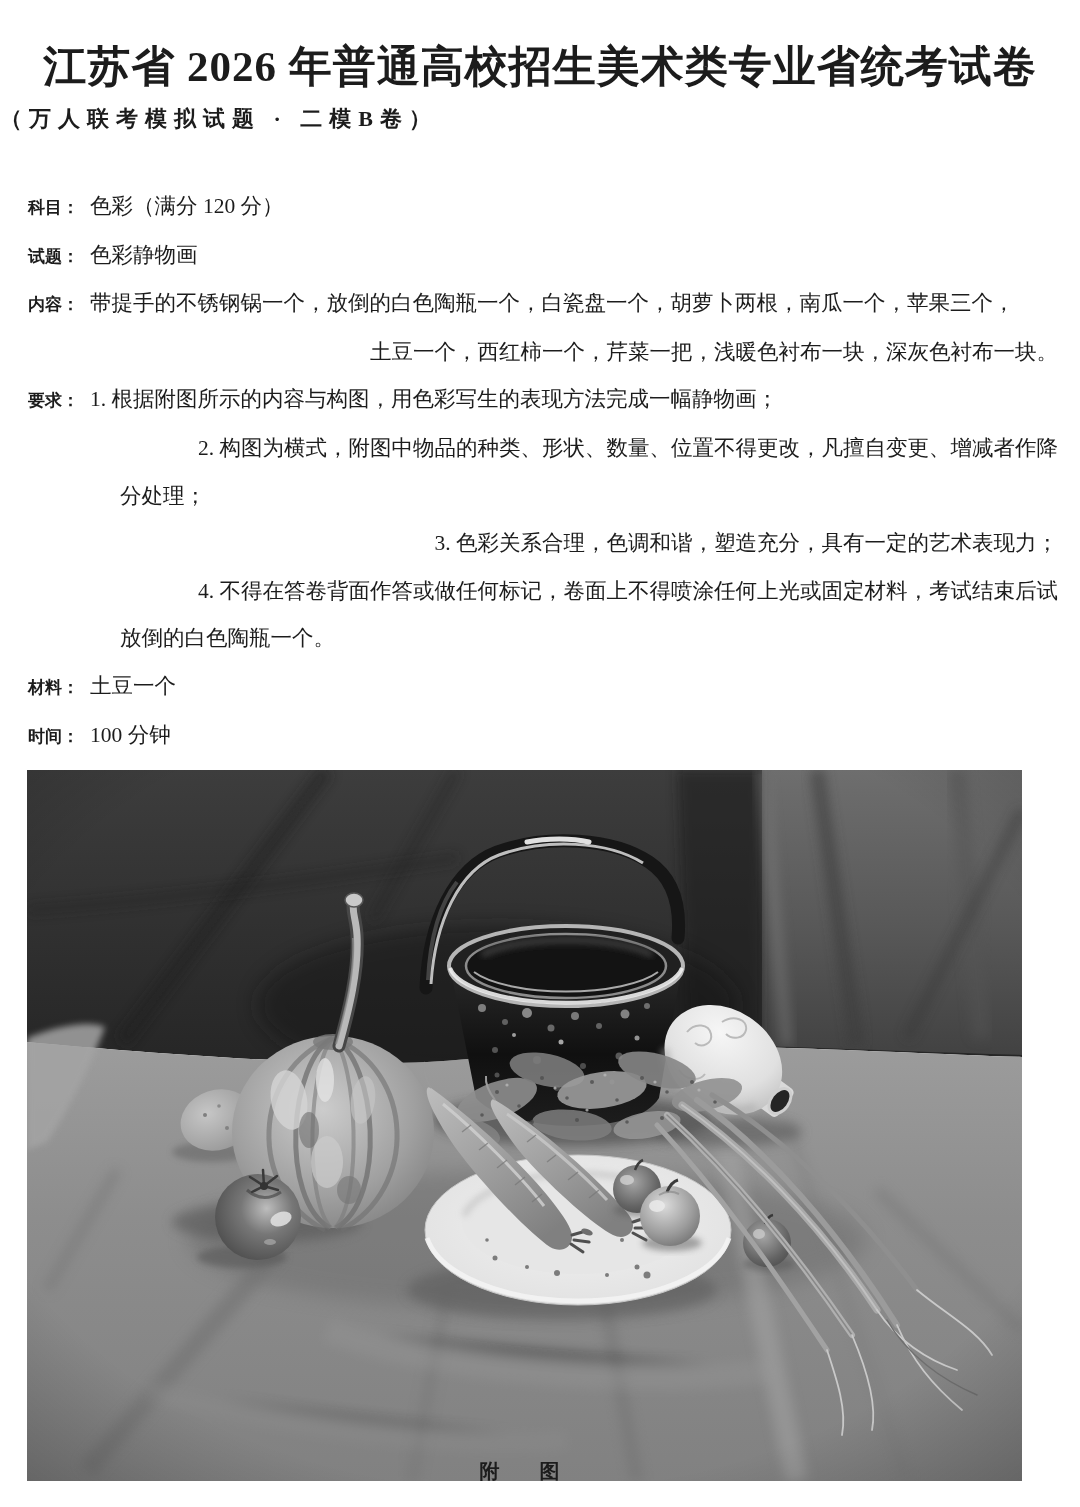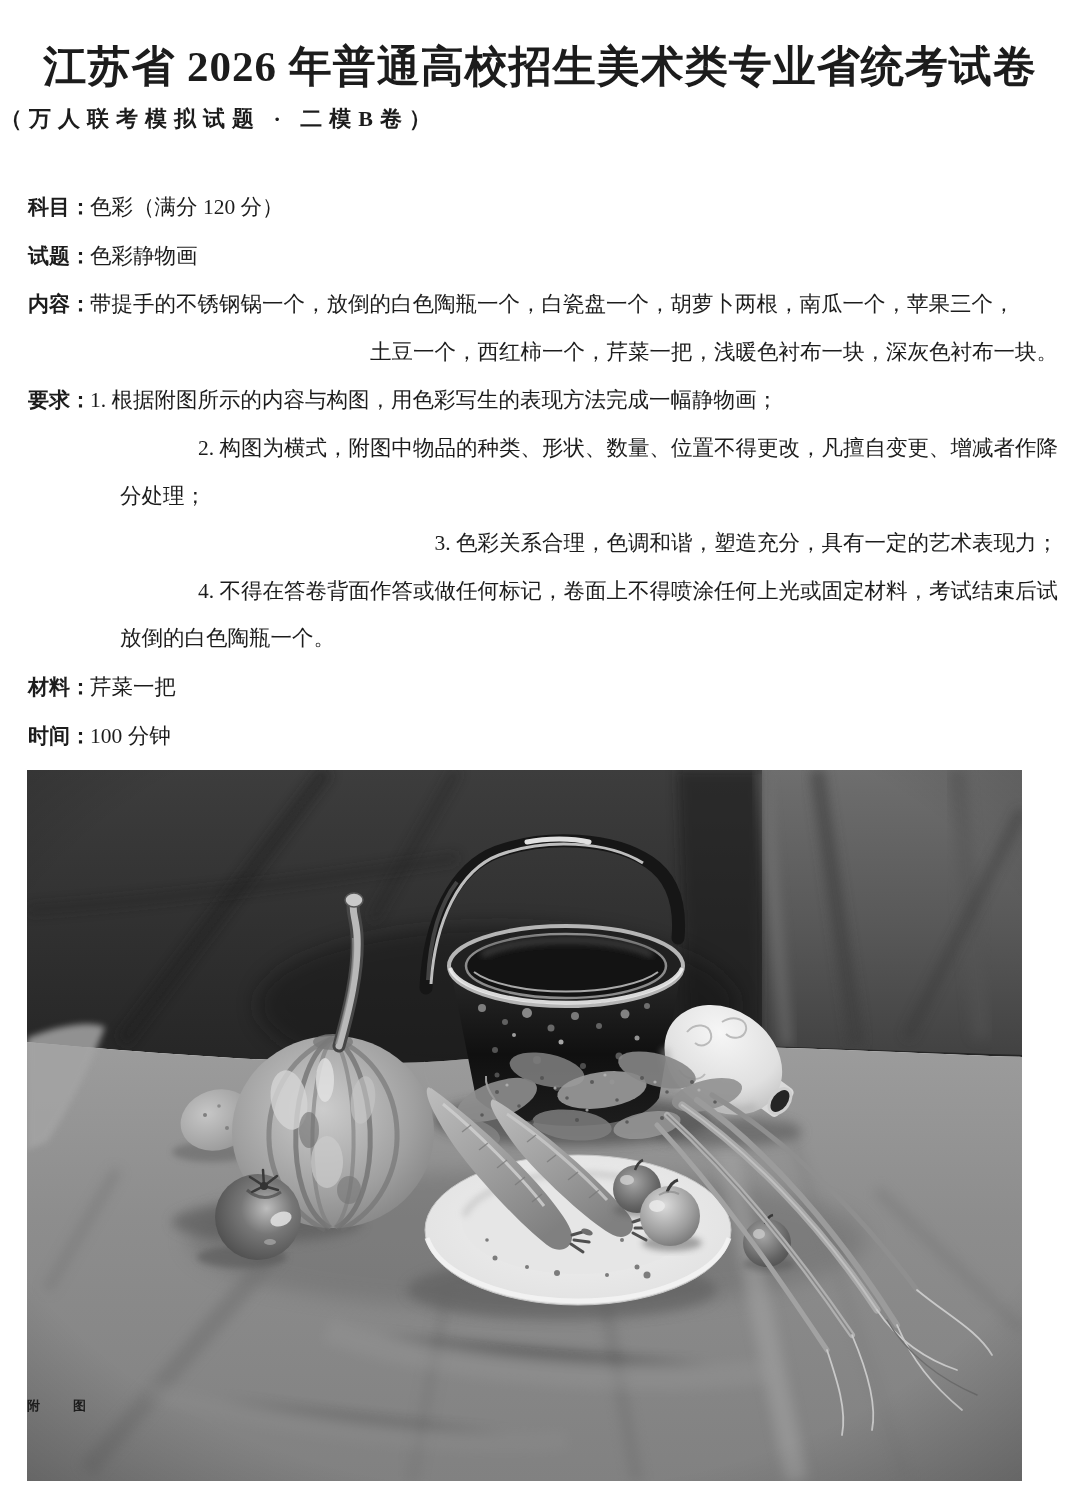--- a/index.html
+++ b/index.html
@@ -5,46 +5,46 @@
   html,body{margin:0;padding:0;background:#ffffff;}
   body{width:1080px;height:1507px;position:relative;
        font-family:"Liberation Serif",serif;color:#1c1c1c;overflow:hidden;}
   .title{position:absolute;top:38px;left:0;width:1080px;text-align:center;
          font-size:43px;font-weight:700;letter-spacing:1px;}
   .subtitle{position:absolute;top:104px;left:0;width:1080px;
             font-size:22px;font-weight:700;letter-spacing:7px;}
   .rows{position:absolute;left:28px;top:183px;width:1030px;}
   .row{min-height:47.6px;line-height:47.6px;font-size:21.5px;white-space:nowrap;}
   .lbl{display:inline-block;width:62px;font-family:"Liberation Sans",sans-serif;
-       font-weight:700;font-size:21px;}
+       font-weight:700;font-size:17px;}
   .indent1{padding-left:62px;text-align:right;}
   .indent2{padding-left:92px;}
   .photo{position:absolute;left:27px;top:770px;width:995px;height:711px;}
   .photo svg{display:block;width:995px;height:711px;}
-  .caption{position:absolute;top:1397px;left:27px;width:995px;
-           font-size:13px;letter-spacing:10px;font-weight:600;}
+  .caption{position:absolute;top:1458px;left:27px;width:995px;text-align:center;
+           font-size:20px;letter-spacing:10px;font-weight:600;}
 </style>
 </head>
 <body>
 
 <div class="title">江苏省 2026 年普通高校招生美术类专业省统考试卷</div>
 <div class="subtitle">（万人联考模拟试题 · 二模B卷）</div>
 
 <div class="rows">
   <div class="row"><span class="lbl">科目：</span><span class="txt">色彩（满分 120 分）</span></div>
   <div class="row"><span class="lbl">试题：</span><span class="txt">色彩静物画</span></div>
   <div class="row"><span class="lbl">内容：</span><span class="txt">带提手的不锈钢锅一个，放倒的白色陶瓶一个，白瓷盘一个，胡萝卜两根，南瓜一个，苹果三个，</span></div>
   <div class="row indent1"><span class="txt">土豆一个，西红柿一个，芹菜一把，浅暖色衬布一块，深灰色衬布一块。</span></div>
   <div class="row"><span class="lbl">要求：</span><span class="txt">1. 根据附图所示的内容与构图，用色彩写生的表现方法完成一幅静物画；</span></div>
   <div class="row indent1"><span class="txt">2. 构图为横式，附图中物品的种类、形状、数量、位置不得更改，凡擅自变更、增减者作降</span></div>
   <div class="row indent2"><span class="txt">分处理；</span></div>
   <div class="row indent1"><span class="txt">3. 色彩关系合理，色调和谐，塑造充分，具有一定的艺术表现力；</span></div>
   <div class="row indent1"><span class="txt">4. 不得在答卷背面作答或做任何标记，卷面上不得喷涂任何上光或固定材料，考试结束后试</span></div>
   <div class="row indent2"><span class="txt">放倒的白色陶瓶一个。</span></div>
-  <div class="row"><span class="lbl">材料：</span><span class="txt">芹菜一把</span></div>
+  <div class="row"><span class="lbl">材料：</span><span class="txt">土豆一个</span></div>
   <div class="row"><span class="lbl">时间：</span><span class="txt">100 分钟</span></div>
 </div>
 
 <div class="photo">
 <svg viewBox="0 0 995 711" xmlns="http://www.w3.org/2000/svg">
   <defs>
     <filter id="b3" x="-30%" y="-30%" width="160%" height="160%">
           <feGaussianBlur stdDeviation="3"></feGaussianBlur>
         </filter>
     <filter id="b6" x="-40%" y="-40%" width="180%" height="180%">

